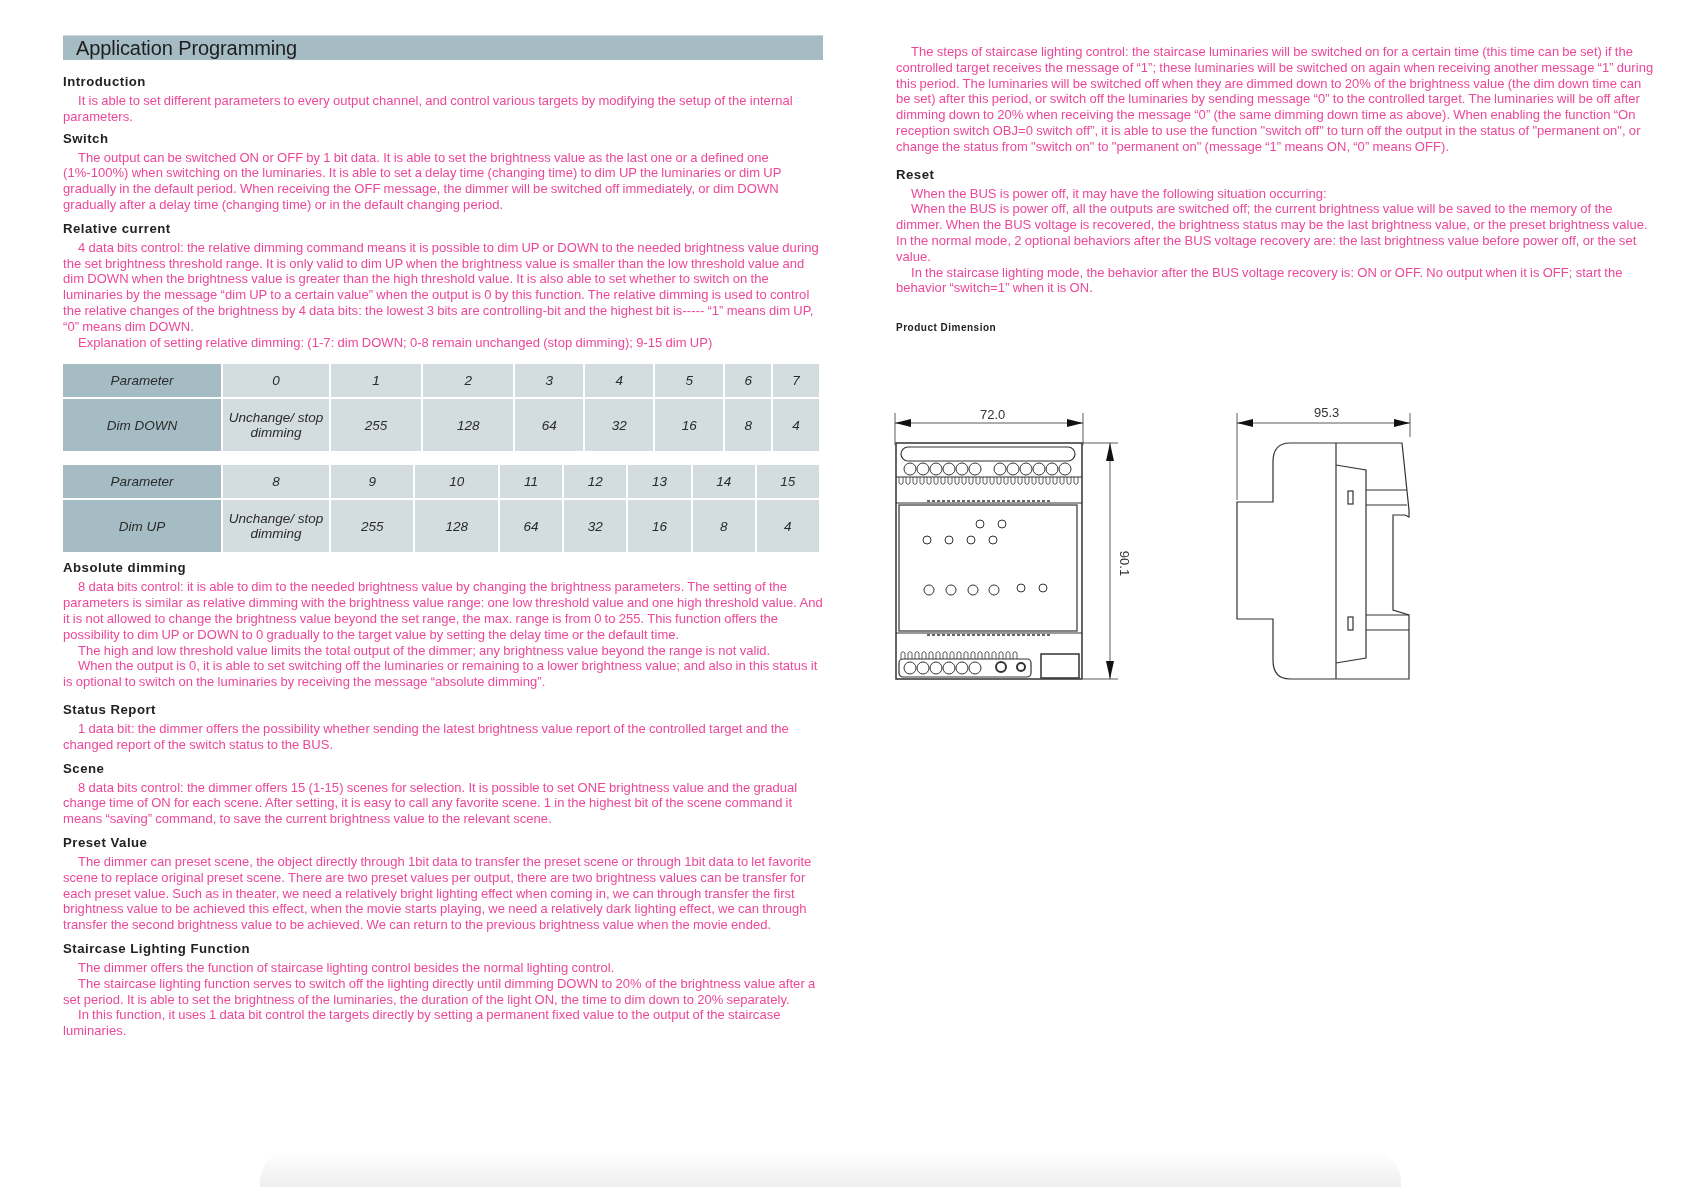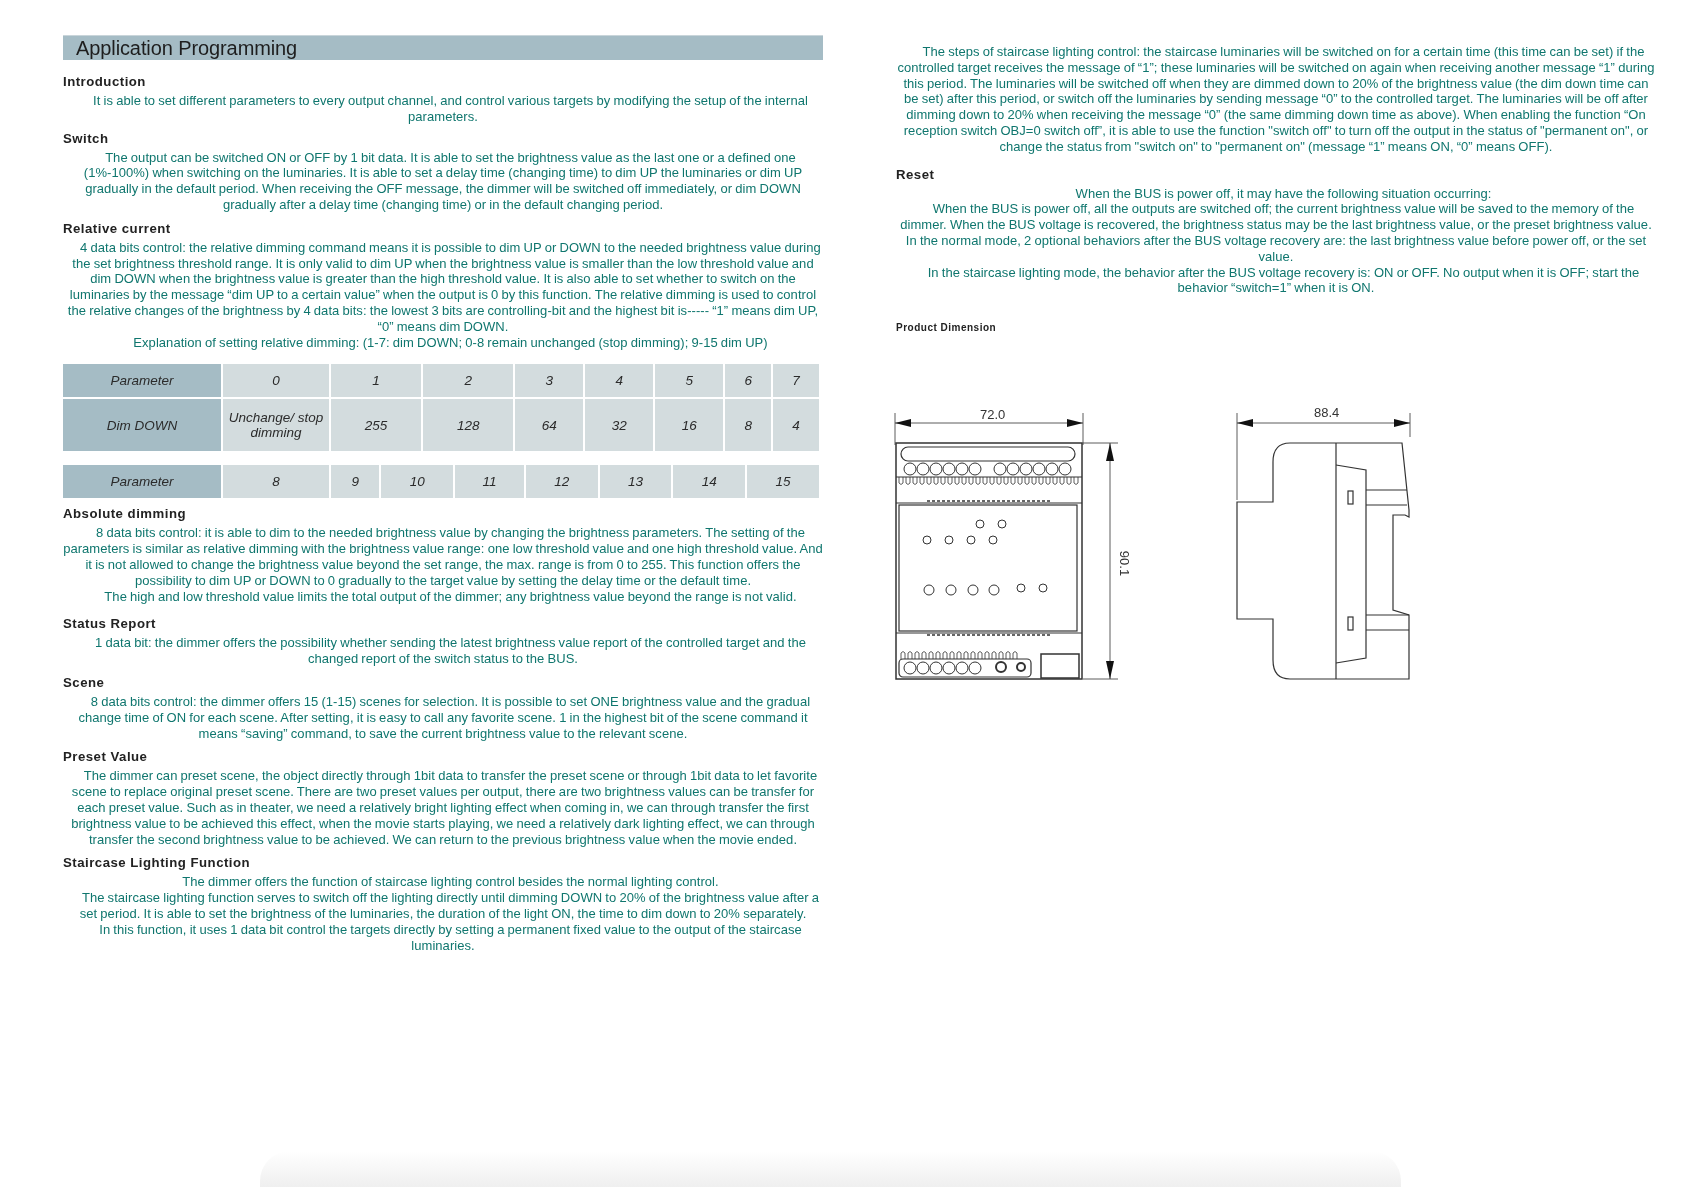--- a/index.html
+++ b/index.html
@@ -14,22 +14,22 @@
     background: #a5bcc5; height: 24px; line-height: 24px;
     font-weight: normal; font-size: 20px; color: #1e1e1e;
     padding-left: 13px; margin-left: 0; border-top: 1px solid #c9d5da;
     letter-spacing: -0.1px;
   }
   h3 {
     font-size: 13.2px; font-weight: bold; margin: 0; color: #222;
     letter-spacing: 0.5px;
   }
   p {
-    font-size: 13px; line-height: 15.8px; margin: 0; color: #0f766e;
-    letter-spacing: 0.05px; word-spacing: -0.5px; text-align: center;
+    font-size: 13px; line-height: 15.8px; margin: 0; color: #ec4899;
+    letter-spacing: 0.05px; word-spacing: -0.5px;
   }
   .indent { text-indent: 15px; }
 
   .sec { margin-top: 8px; }
   .sec h3 { margin-bottom: 4px; }
 
   table.dim {
     border-collapse: separate; border-spacing: 2px; width: 760px;
     margin-left: -2px; font-size: 13.5px; color: #2b2b2b;
   }
@@ -106,28 +106,40 @@
         <td class="lab">Parameter</td>
         <td class="c0">8</td>
         <td>9</td>
         <td>10</td>
         <td>11</td>
         <td>12</td>
         <td>13</td>
         <td>14</td>
         <td>15</td>
       </tr>
+      <tr class="val">
+        <td class="lab">Dim UP</td>
+        <td class="c0">Unchange/ stop dimming</td>
+        <td>255</td>
+        <td>128</td>
+        <td>64</td>
+        <td>32</td>
+        <td>16</td>
+        <td>8</td>
+        <td>4</td>
+      </tr>
     </tbody>
       </table>
   </div>
 
   <div class="sec" style="margin-top:6px">
     <h3>Absolute dimming</h3>
     <p class="indent">8 data bits control: it is able to dim to the needed brightness value by changing the brightness parameters. The setting of the parameters is similar as relative dimming with the brightness value range: one low threshold value and one high threshold value. And it is not allowed to change the brightness value beyond the set range, the max. range is from 0 to 255. This function offers the possibility to dim UP or DOWN to 0 gradually to the target value by setting the delay time or the default time.</p>
     <p class="indent">The high and low threshold value limits the total output of the dimmer; any brightness value beyond the range is not valid.</p>
+    <p class="indent">When the output is 0, it is able to set switching off the luminaries or remaining to a lower brightness value; and also in this status it is optional to switch on the luminaries by receiving the message “absolute dimming”.</p>
   </div>
 
   <div class="sec" style="margin-top:12px">
     <h3>Status Report</h3>
     <p class="indent">1 data bit: the dimmer offers the possibility whether sending the latest brightness value report of the controlled target and the changed report of the switch status to the BUS.</p>
   </div>
 
   <div class="sec">
     <h3>Scene</h3>
     <p class="indent">8 data bits control: the dimmer offers 15 (1-15) scenes for selection. It is possible to set ONE brightness value and the gradual change time of ON for each scene. After setting, it is easy to call any favorite scene. 1 in the highest bit of the scene command it means “saving” command, to save the current brightness value to the relevant scene.</p>
@@ -247,15 +259,15 @@
     <line x1="101" y1="38" x2="101" y2="274"></line>
     <path d="M101 60 L131 65 V253 L101 258"></path>
     <line x1="131" y1="85" x2="172" y2="85"></line>
     <line x1="131" y1="100" x2="172" y2="100"></line>
     <line x1="131" y1="210" x2="174" y2="210"></line>
     <line x1="131" y1="225" x2="174" y2="225"></line>
     <rect x="113" y="86" width="5" height="13"></rect>
     <rect x="113" y="212" width="5" height="13"></rect>
   </g>
 </svg>
-<div class="dim-label" style="left:1314px; top:405px;">88.4</div>
+<div class="dim-label" style="left:1314px; top:405px;">95.3</div>
 
 <div class="page-shadow"></div>
 
 </body></html>

